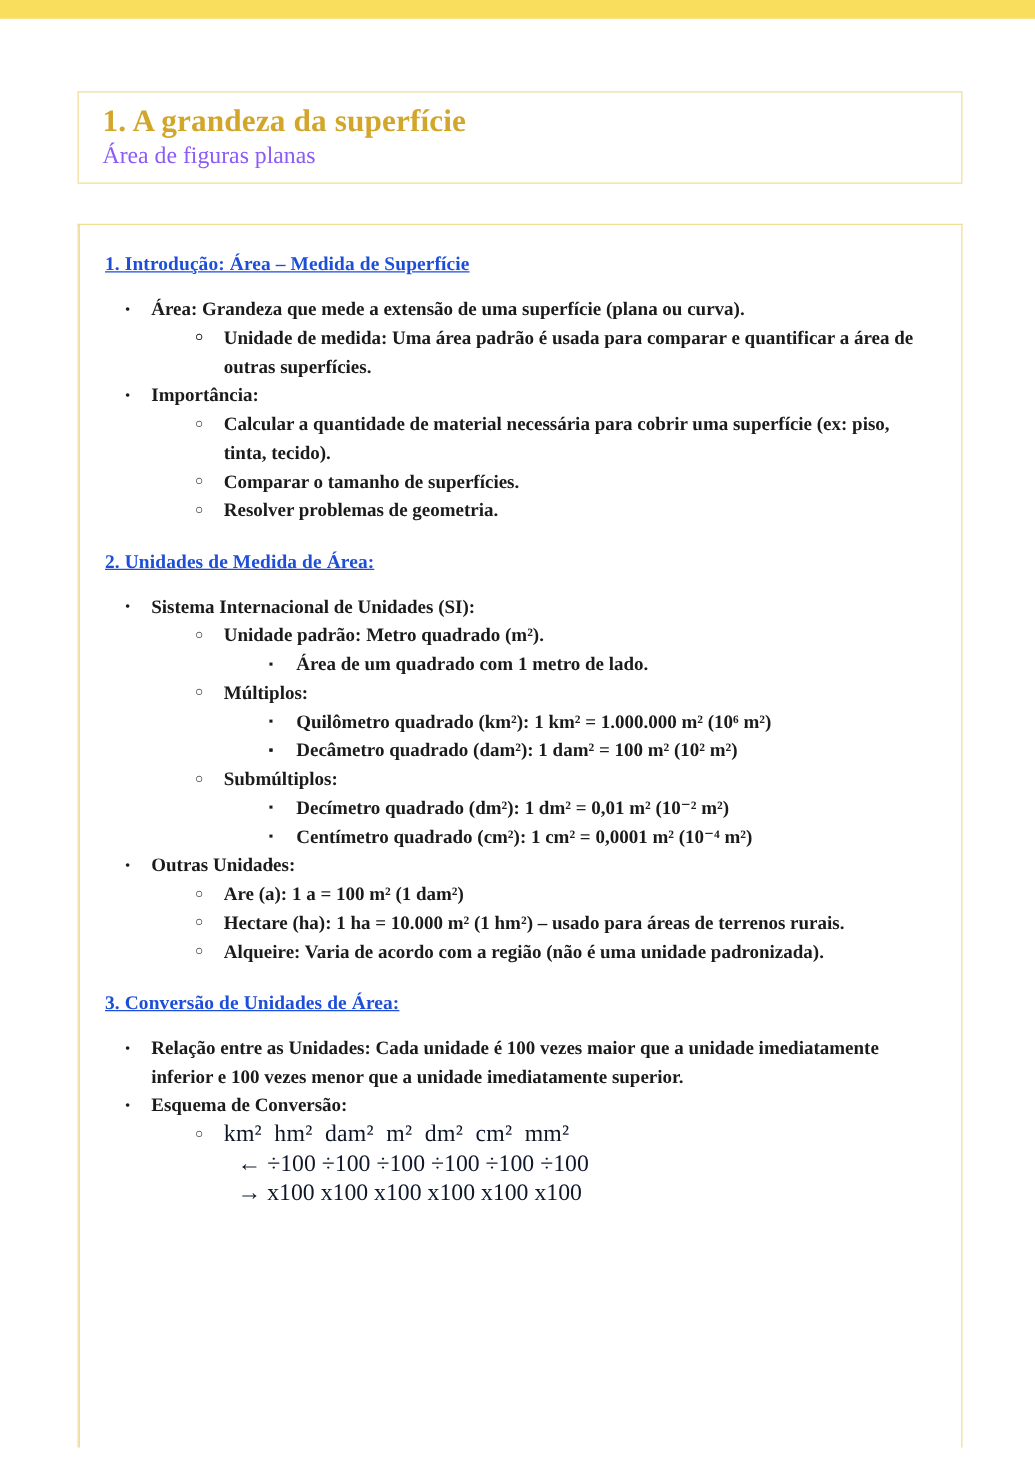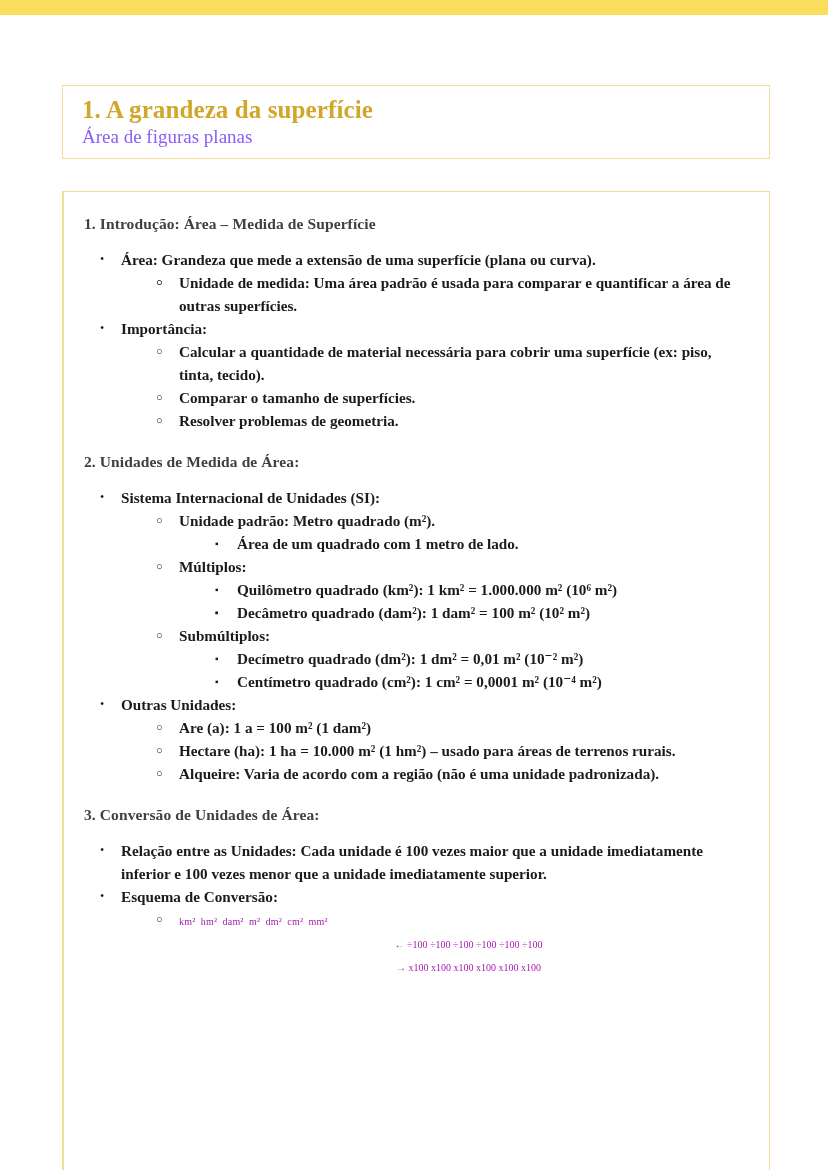--- a/index.html
+++ b/index.html
@@ -23,21 +23,21 @@
     top: 0;
     left: 0;
     width: 828px;
     height: 15px;
     background: #F9DD5C;
   }
 
   
   .page {
     position: absolute;
-    top: 14px;
+    top: 2px;
     left: 0;
     width: 828px;
     height: 932px;
   }
 
   
   .title-box {
     position: absolute;
     left: 62px;
     top: 71px;
@@ -77,23 +77,24 @@
     border-bottom: none;
     background: #ffffff;
     padding: 22px 22px 0 21px;
   }
 
   
   .sec-heading {
     font-size: 15.5px;
     line-height: 20px;
     font-weight: 700;
-    color: #404040;
+    color: #1d4ed8;
     margin: 0 0 14px 0;
     letter-spacing: 0.1px;
+    text-decoration: underline;
   }
   .sec-block { margin-bottom: 20px; }
   .sec-block:last-child { margin-bottom: 0; }
   .sec-block.gap-top { margin-top: 6px; }
 
   
   ul.lvl1, ul.lvl2, ul.lvl3 {
     margin: 0;
     padding: 0;
     list-style: none;
@@ -147,25 +148,24 @@
     top: 0;
     font-size: 10px;
     line-height: 23px;
     color: #1b1b1b;
   }
 
   .li-text { display: inline; font-weight: bold; }
 
   
   .scheme-line {
-    font-size: 10px;
-    line-height: 23px;
-    color: #a21caf;
+    font-size: 19px;
+    line-height: 23px;
+    color: #0f172a;
     white-space: pre;
-    text-align: center;
   }
   .scheme-units { letter-spacing: 0.2px; }
   .scheme-arrow-row { padding-left: 11px; }
 
   .left-rule {
     position: absolute;
     left: 0;
     top: 0;
     width: 1px;
     height: 100%;

